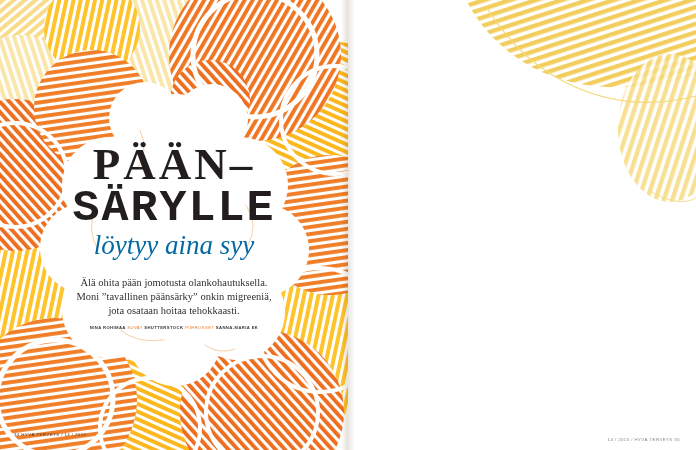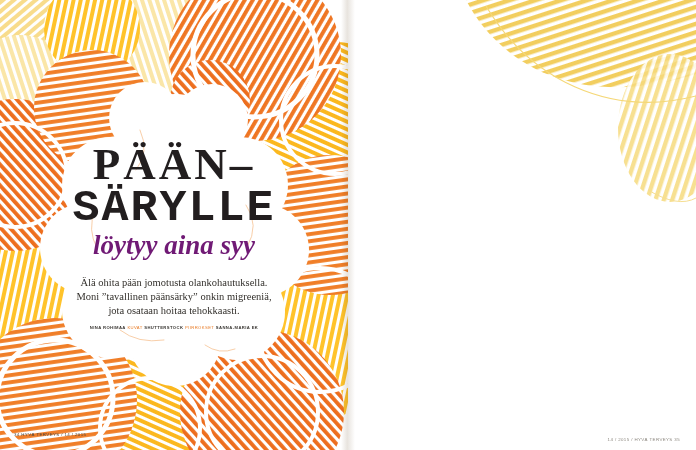--- a/index.html
+++ b/index.html
@@ -8,22 +8,22 @@
   .spread{position:relative;width:696px;height:354px;background:#fff;border-radius:14px;}
 
   
   .left-page{position:absolute;left:0;top:0;width:348px;height:450px;overflow:hidden;}
   .left-page svg{position:absolute;left:0;top:0;}
   .title-block{position:absolute;left:20px;right:20px;top:142px;text-align:center;z-index:5;}
   .title-l1{font-family:"Liberation Serif",serif;font-weight:700;font-size:45px;line-height:44px;
             letter-spacing:3px;color:#221e1f;}
   .title-l2{font-family:Liberation Mono, monospace;font-weight:700;font-size:45px;line-height:46px;
             letter-spacing:2px;color:#221e1f;}
-  .title-sub{font-family:"Liberation Serif",serif;font-style:italic;font-weight:700;font-size:27px;
-             line-height:30px;color:#701a75;margin-top:-2px;}
+  .title-sub{font-family:"Liberation Serif",serif;font-style:italic;font-weight:400;font-size:27px;
+             line-height:30px;color:#0369a1;margin-top:-2px;}
   .standfirst{width:212px;margin:16px auto 0;font-size:10.5px;line-height:14px;color:#33302c;}
   .byline{margin-top:7px;font-family:"Liberation Sans",sans-serif;font-size:4.2px;
           letter-spacing:.4px;color:#3a3733;}
   .byline .credit-name{font-weight:700;color:#3a3733;}
   .byline .credit-label{color:#e87a24;}
   .footer-left{position:absolute;left:14px;bottom:13px;font-family:"Liberation Sans",sans-serif;
                font-size:4.4px;letter-spacing:.4px;color:#4c453c;z-index:6;}
 
   
   .gutter{position:absolute;left:341px;top:0;width:14px;height:450px;z-index:8;

